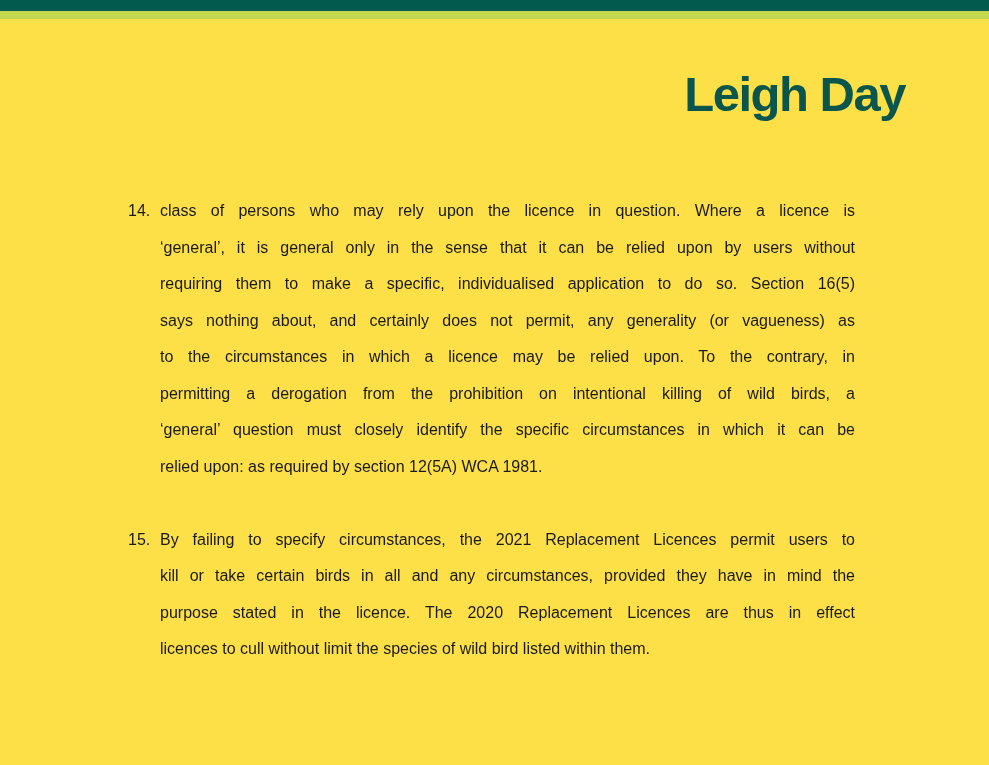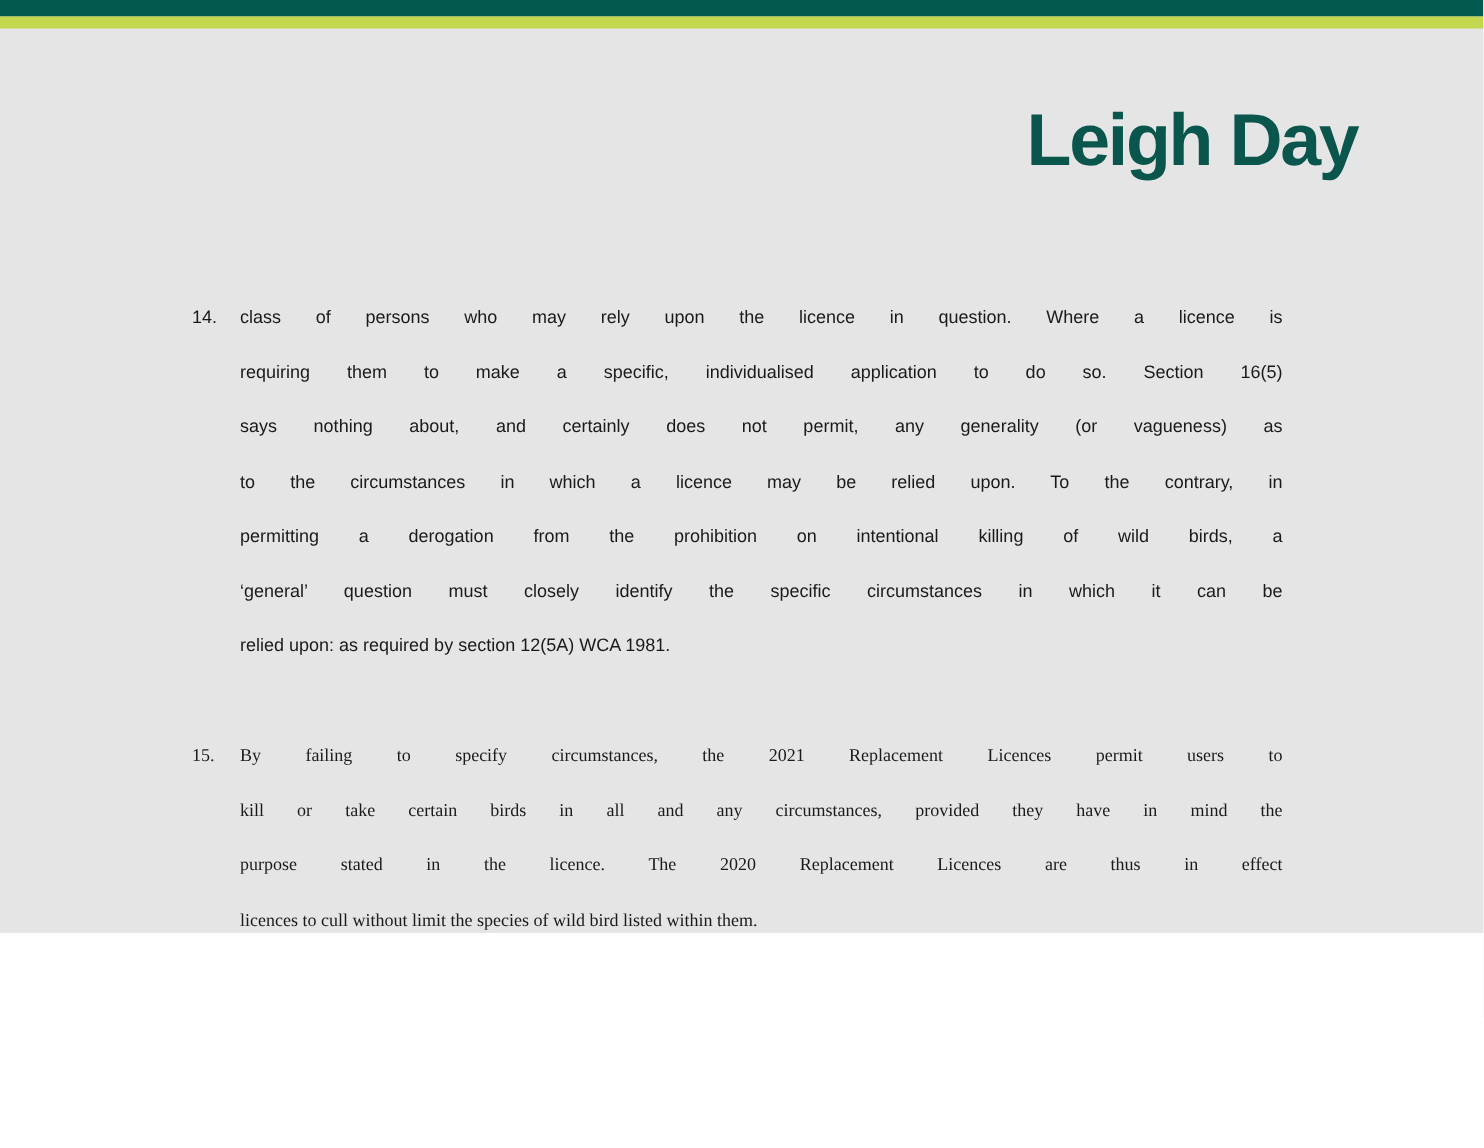--- a/index.html
+++ b/index.html
@@ -4,46 +4,46 @@
 <style>
   * { margin: 0; padding: 0; box-sizing: border-box; }
   html, body { background: #ffffff; }
   body {
     width: 989px; height: 765px;
     font-family: "Liberation Sans", sans-serif;
     -webkit-font-smoothing: antialiased;
   }
   .page {
     position: relative;
-    width: 989px; height: 622px;
-    background: #e5e5e5;
+    width: 989px; height: 765px;
+    background: #fde047;
     overflow: hidden;
   }
   .bar-dark { width: 100%; height: 11px; background: #02594e; }
   .bar-lime { width: 100%; height: 8px;  background: #c3d84f; }
   .logo {
     position: absolute;
     top: 66px; right: 84px;
     font-size: 49px;
     font-weight: bold;
     letter-spacing: -1.5px;
     color: #0a564c;
     line-height: 1.15;
     white-space: nowrap;
   }
   .content {
     position: absolute;
     left: 128px; top: 193px;
     width: 727px;
     color: #1a1a1a;
-    font-size: 12px;
+    font-size: 16px;
     line-height: 36.5px;
   }
   .para { display: flex; }
-  .para + .para { margin-top: 36.5px; font-family: Liberation Serif, serif; }
+  .para + .para { margin-top: 36.5px; }
   .para-num { width: 32px; flex: none; }
   .para-text { flex: 1; min-width: 0; }
   .line { text-align: justify; text-align-last: justify; }
   .line.last { text-align: justify; text-align-last: left; }
   .u { text-decoration: underline; text-underline-offset: 3px; }
 </style>
 </head>
 <body>
 
 <div class="page">
@@ -52,20 +52,21 @@
   <div class="bar-lime"></div>
 
   <div class="logo">Leigh Day</div>
 
   <div class="content">
 
     <div class="para">
       <div class="para-num">14.</div>
       <div class="para-text">
         <div class="line">class of persons who may rely upon the licence in question. Where a licence is</div>
+        <div class="line">‘general’, it is general only in the sense that it can be relied upon by users without</div>
         <div class="line">requiring them to make a specific, individualised application to do so. Section 16(5)</div>
         <div class="line">says nothing about, and certainly does not permit, any generality (or vagueness) as</div>
         <div class="line">to the circumstances in which a licence may be relied upon. To the contrary, in</div>
         <div class="line">permitting a derogation from the prohibition on intentional killing of wild birds, a</div>
         <div class="line">‘general’ question must closely identify the specific circumstances in which it can be</div>
         <div class="line last">relied upon: as required by section 12(5A) WCA 1981.</div>
       </div>
     </div>
 
     <div class="para">

